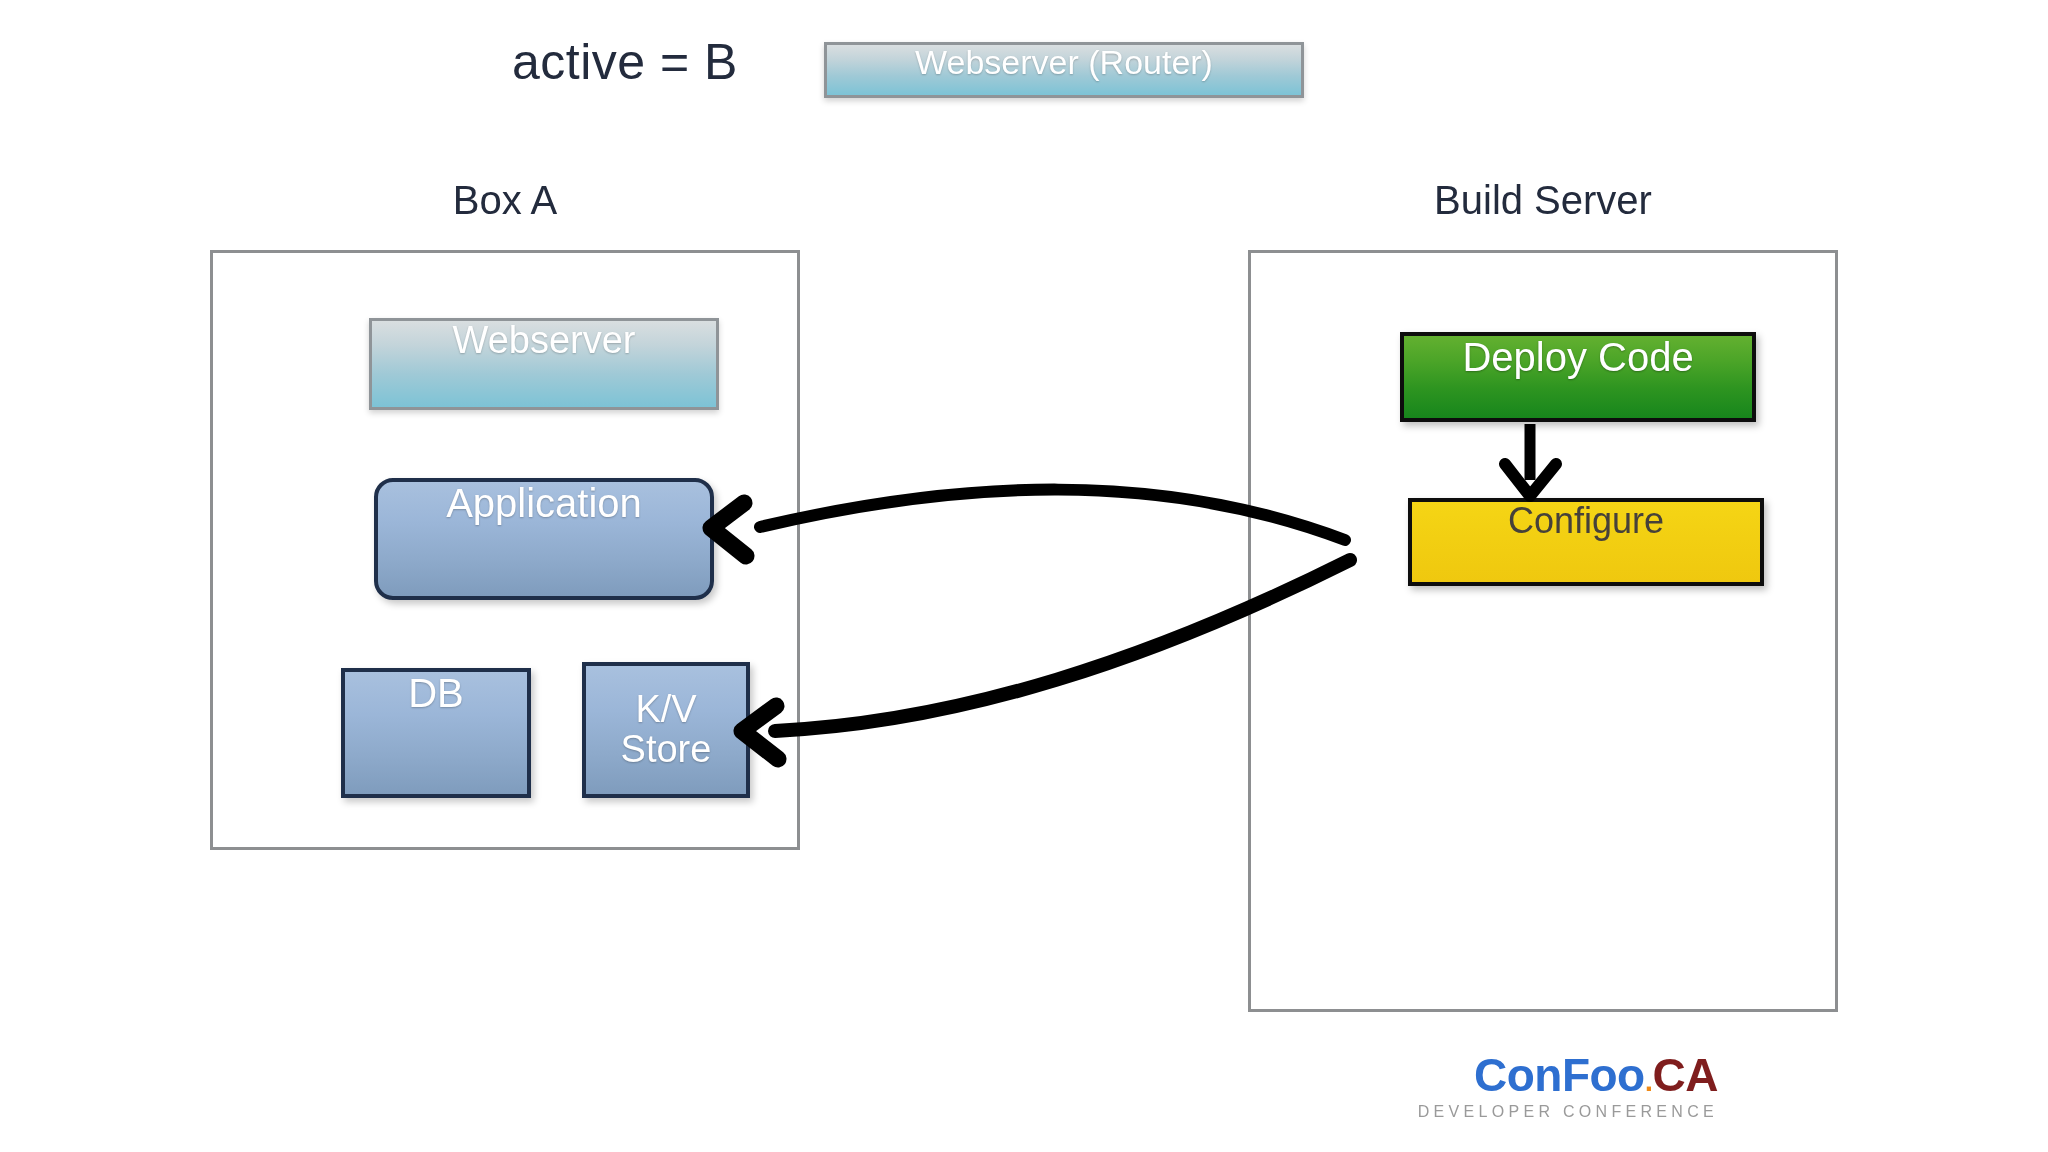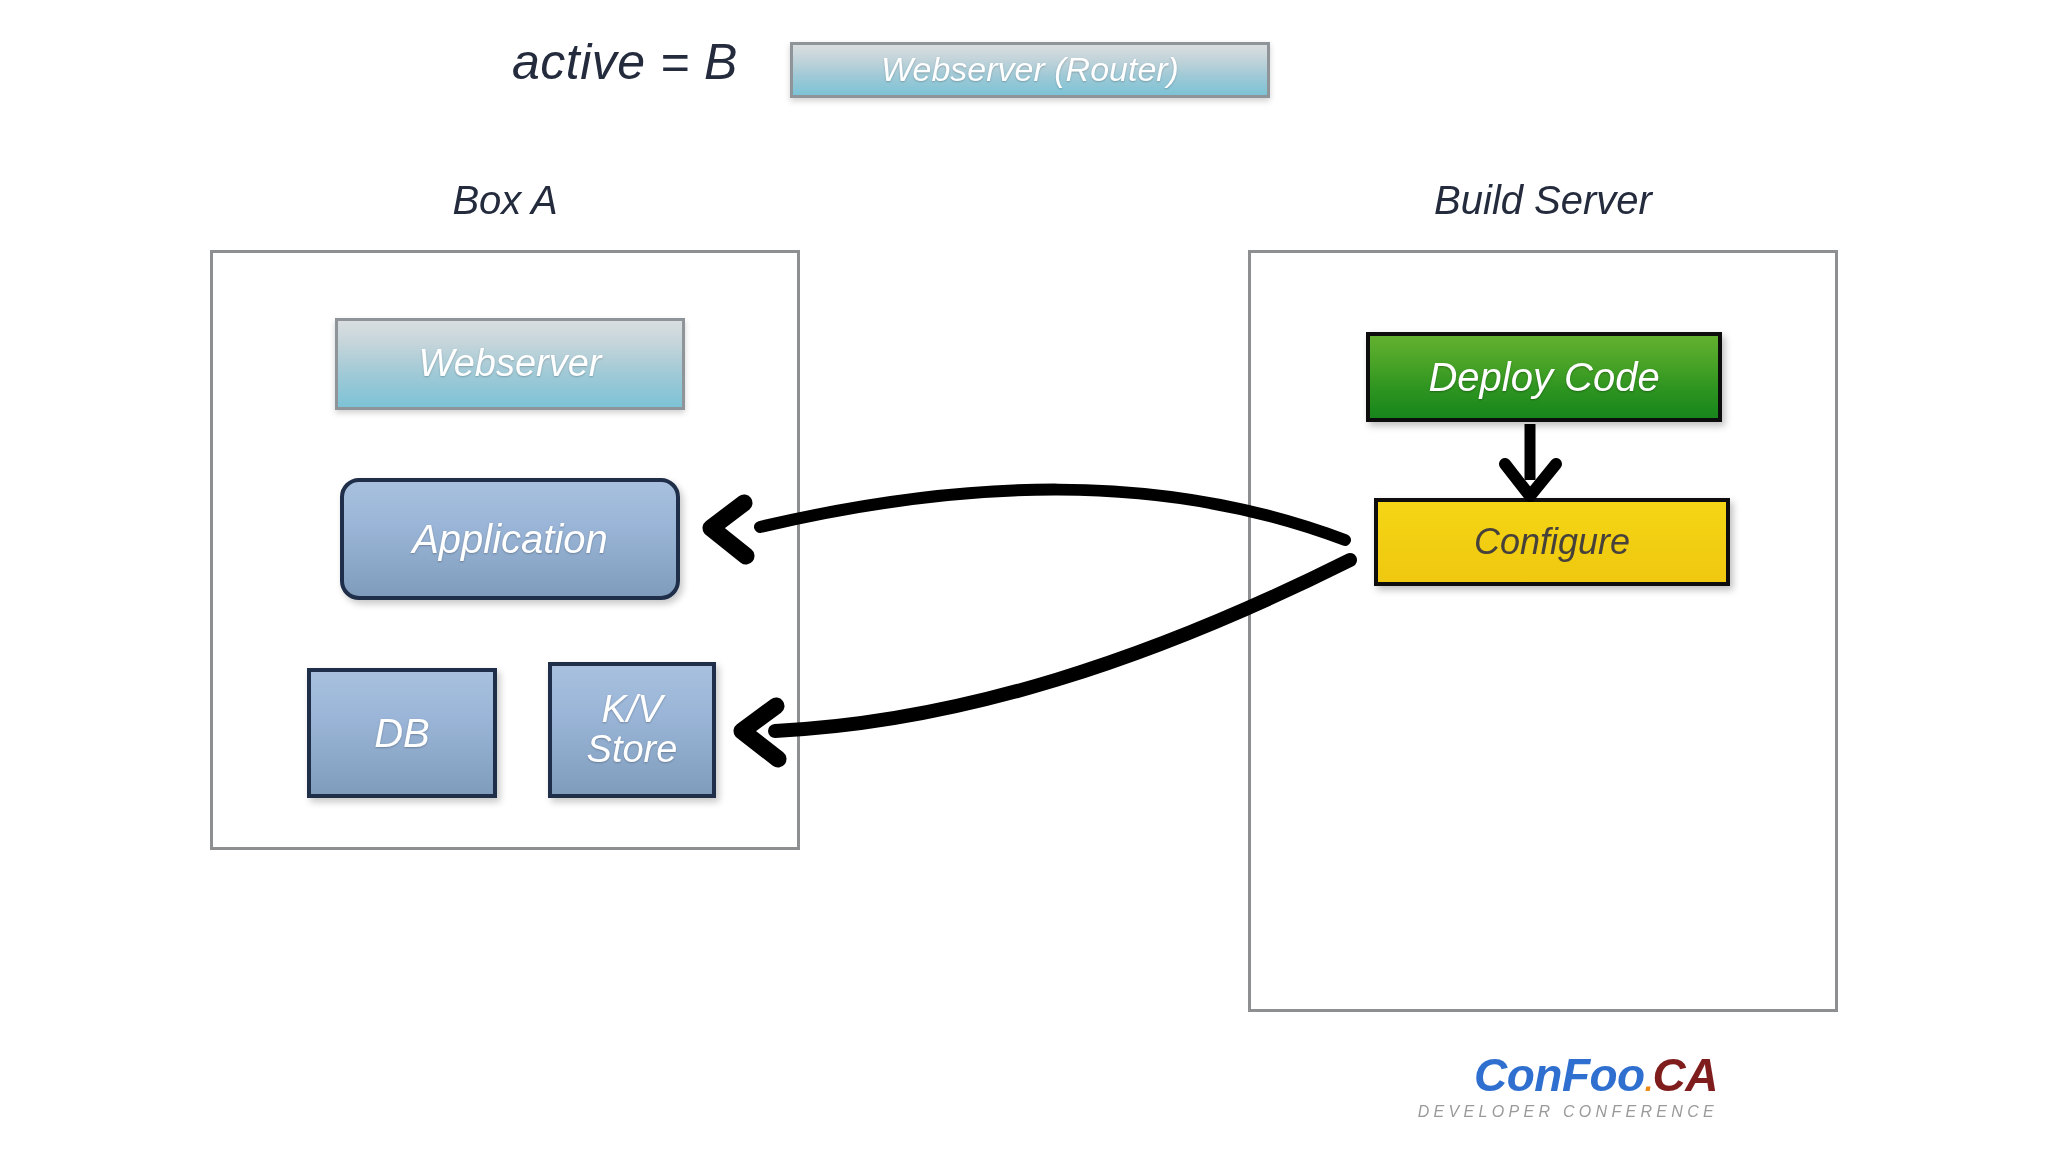--- a/index.html
+++ b/index.html
@@ -14,43 +14,42 @@
     overflow: hidden;
     font-family: "Liberation Sans", sans-serif;
     -webkit-font-smoothing: antialiased;
   }
 
   .stage {
     position: absolute;
     left: 0; top: 0;
     width: 1746px;
     height: 1152px;
-    font-style: italic;
   }
 
   
   .active-label {
     position: absolute;
     left: 512px;
     top: 33px;
     font-size: 50px;
     color: #232b3d;
     letter-spacing: 0.5px;
     white-space: nowrap;
   }
 
   
   .node {
     position: absolute;
     display: flex;
-    align-items: center;
     justify-content: center;
     text-align: center;
     box-sizing: border-box;
     line-height: 1.05;
+    margin-left: 34px;
   }
 
   
   .node.teal {
     background: linear-gradient(180deg, #d9dee0 0%, #c3d4da 28%, #9fc9d6 62%, #7dc3d6 100%);
     border: 3px solid #8f9498;
     color: #ffffff;
     text-shadow: 0 1px 2px rgba(0,0,0,0.22);
     box-shadow: 0 3px 6px rgba(0,0,0,0.18);
   }

